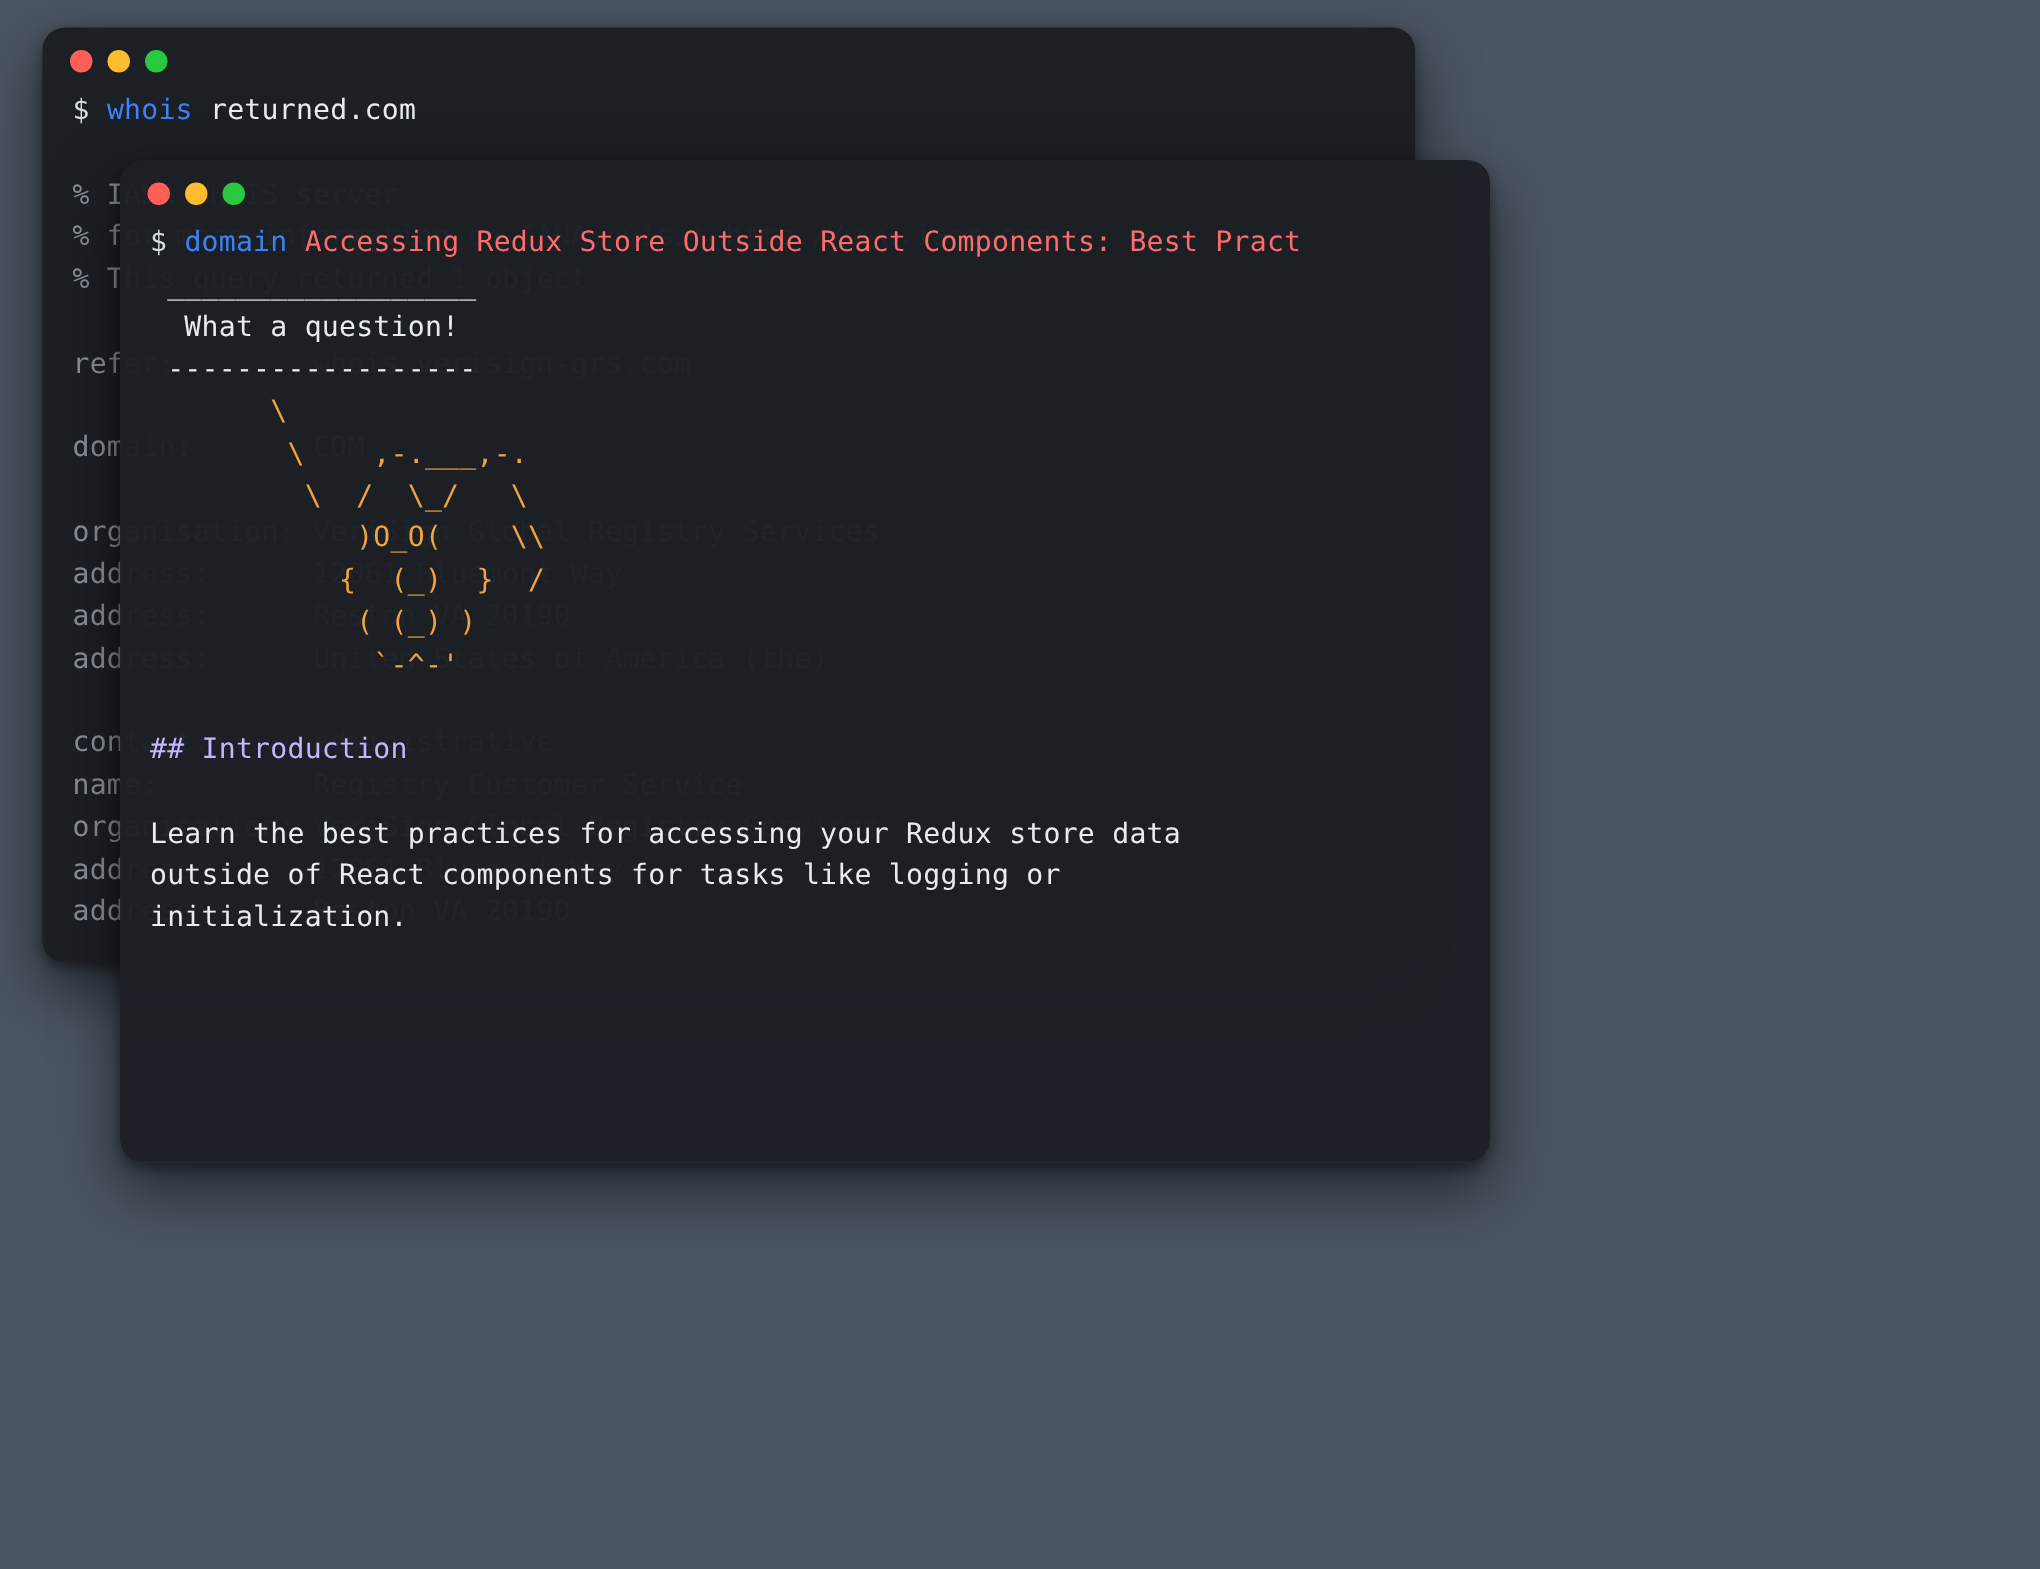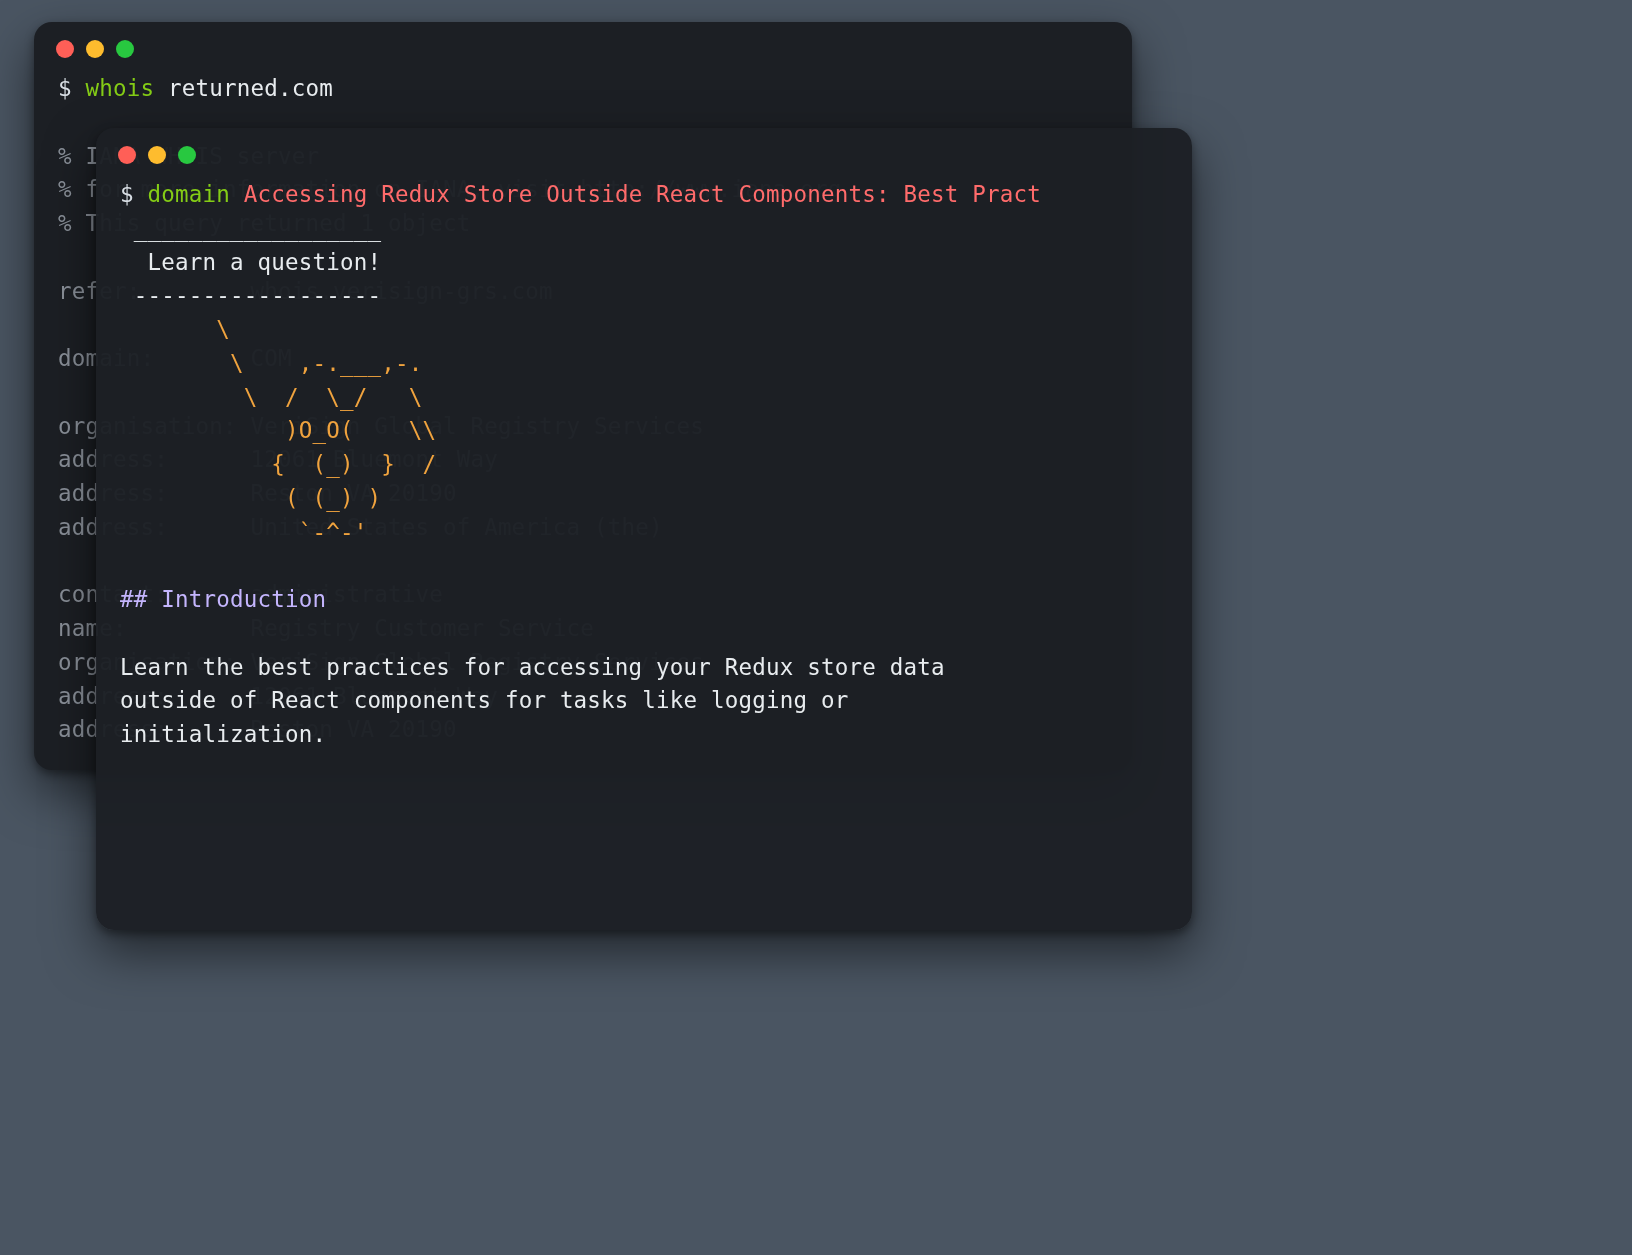--- a/index.html
+++ b/index.html
@@ -52,21 +52,21 @@
   .dot.green  { background: #28c840; }
   .term-body {
     padding: 6px 24px 24px 24px;
     font-size: 22.5px;
     line-height: 1.5;
     white-space: pre;
     letter-spacing: 0.2px;
   }
   .dim      { color: #8a9099; }
   .prompt   { color: #d7dde3; }
-  .green    { color: #84cc16; }
+  .green    { color: #3b82f6; }
   .red      { color: #ff6b6b; }
   .orange   { color: #f0a33e; }
   .blue     { color: #c4b5fd; }
   .white    { color: #e8ecef; }
 </style>
 </head>
 <body>
 
 <div class="stage">
 
@@ -99,21 +99,21 @@
   </div>
 
   <div class="term term-front">
     <div class="titlebar">
       <div class="dot red"></div>
       <div class="dot yellow"></div>
       <div class="dot green"></div>
     </div>
     <div class="term-body"><span class="prompt">$ </span><span class="green">domain </span><span class="red">Accessing Redux Store Outside React Components: Best Pract</span>
 <span class="white"> __________________</span>
-<span class="white">  Learn a question!</span>
+<span class="white">  What a question!</span>
 <span class="white"> ------------------</span>
 <span class="orange">       \</span>
 <span class="orange">        \    ,-.___,-.</span>
 <span class="orange">         \  /  \_/   \</span>
 <span class="orange">            )O_O(    \\</span>
 <span class="orange">           {  (_)  }  /</span>
 <span class="orange">            ( (_) )</span>
 <span class="orange">             `-^-'</span>
 
 <span class="blue">## Introduction</span>

